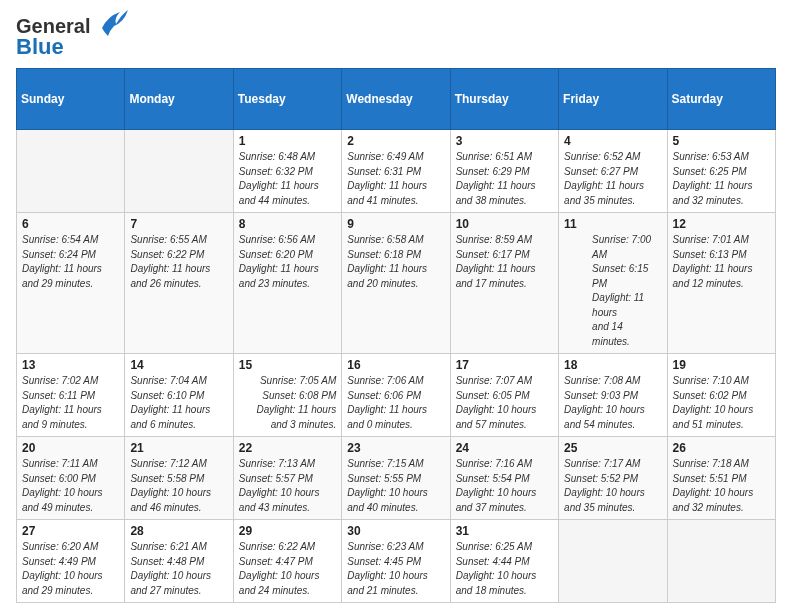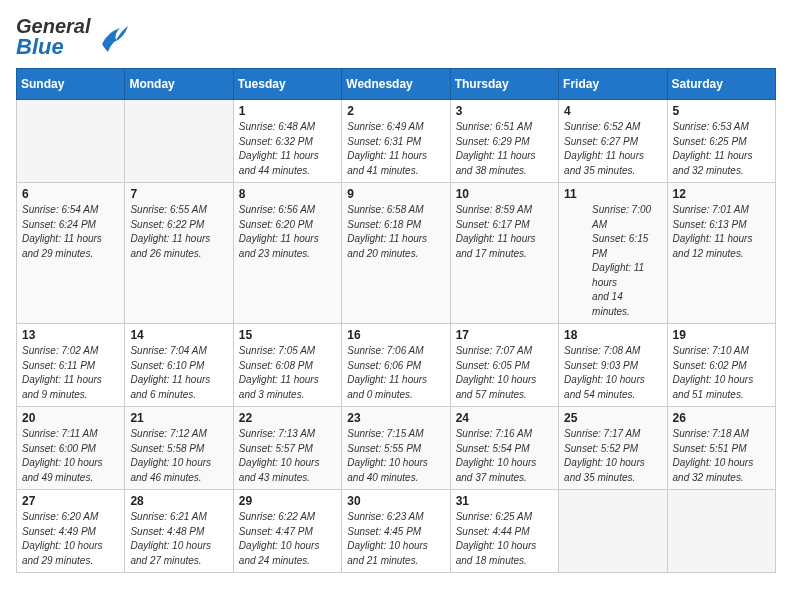--- a/index.html
+++ b/index.html
@@ -30,21 +30,21 @@
       color: #555;
     }
     .calendar {
       width: 100%;
       border-collapse: collapse;
       font-size: 10.5px;
     }
     .calendar th {
       background-color: #2176c7;
       color: #fff;
-      padding: 8px 4px;
+      padding: 23px 4px;
       text-align: left;
       font-weight: bold;
       font-size: 12px;
       border: 1px solid #1a5fa0;
     }
     .calendar td {
       border: 1px solid #ccc;
       vertical-align: top;
       padding: 4px 5px;
       width: 108px;
@@ -66,22 +66,21 @@
       color: #333;
       font-size: 10px;
       line-height: 1.45;
       font-style: italic;
     }
     .empty-cell {
       background: #f5f5f5 !important;
     }
     .logo-wrapper {
       display: flex;
-      align-items: flex-end;
-      font-style: italic;
+      align-items: flex-start;
     }
     .logo-name {
       display: flex;
       flex-direction: column;
       line-height: 1;
     }
     .logo-general {
       font-size: 20px;
       font-weight: bold;
       color: #333;
@@ -228,21 +227,21 @@
         </td>
         <td>
           <span class="day-num">14</span>
           <div class="day-info" style="white-space: pre-line;">Sunrise: 7:04 AM
 Sunset: 6:10 PM
 Daylight: 11 hours
 and 6 minutes.</div>
         </td>
         <td>
           <span class="day-num">15</span>
-          <div class="day-info" style="white-space: pre-line;">Sunrise: 7:05 AM
+          <div class="day-info" style="white-space: pre-line; text-align: right;">Sunrise: 7:05 AM
 Sunset: 6:08 PM
 Daylight: 11 hours
 and 3 minutes.</div>
         </td>
         <td>
           <span class="day-num">16</span>
           <div class="day-info" style="white-space: pre-line;">Sunrise: 7:06 AM
 Sunset: 6:06 PM
 Daylight: 11 hours
 and 0 minutes.</div>

